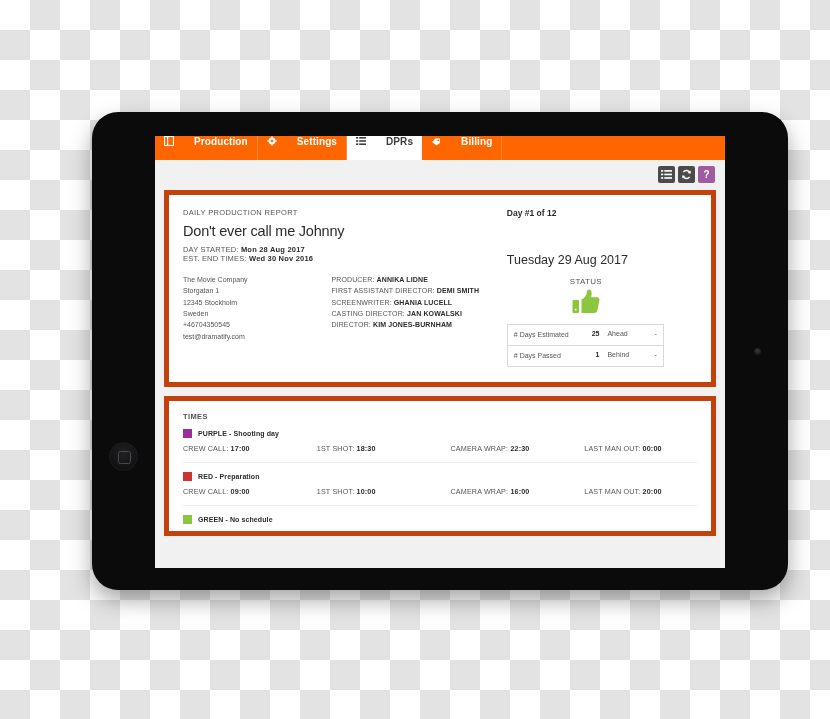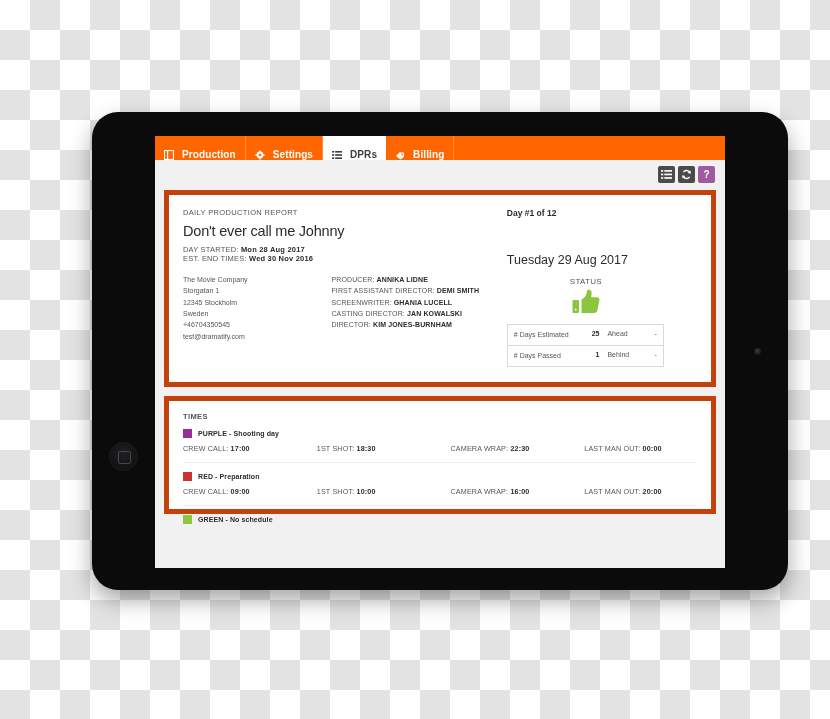--- a/index.html
+++ b/index.html
@@ -75,22 +75,22 @@
   
   #tabbar {
     height: 24px;
     background: #ff6600;
     display: flex;
     align-items: stretch;
     font-size: 10px;
   }
   .tab {
     display: flex;
-    align-items: flex-end;
-    gap: 8px;
+    align-items: flex-start;
+    gap: 20px;
     padding: 0 9px;
     color: #ffffff;
     font-weight: bold;
     letter-spacing: .1px;
     border-right: 1px solid #ff8c3f;
     white-space: nowrap;
   }
   .tab.active {
     background: #ffffff;
     color: #3d3d3d;
@@ -212,21 +212,21 @@
     color: #555;
   }
   .stats-row { display: flex; align-items: flex-start; padding: 5px 6px 5px 6px; }
   .stats-row + .stats-row { border-top: 1px solid #d9d9d9; }
   .st-name { width: 48%; line-height: 1.42; }
   .st-val { width: 14%; text-align: right; font-weight: bold; color: #2b2b2b; padding-right: 3px; }
   .st-cmp { width: 30%; padding-left: 5px; }
   .st-dash { width: 8%; text-align: right; }
 
   
-  #times-card { padding: 11px 14px 0 14px; height: 118px; }
+  #times-card { padding: 11px 14px 0 14px; height: 140px; }
   .times-head {
     font-size: 7.5px;
     font-weight: bold;
     color: #555;
     letter-spacing: .4px;
     margin-bottom: 8px;
   }
   .legend {
     display: flex;
     align-items: center;

